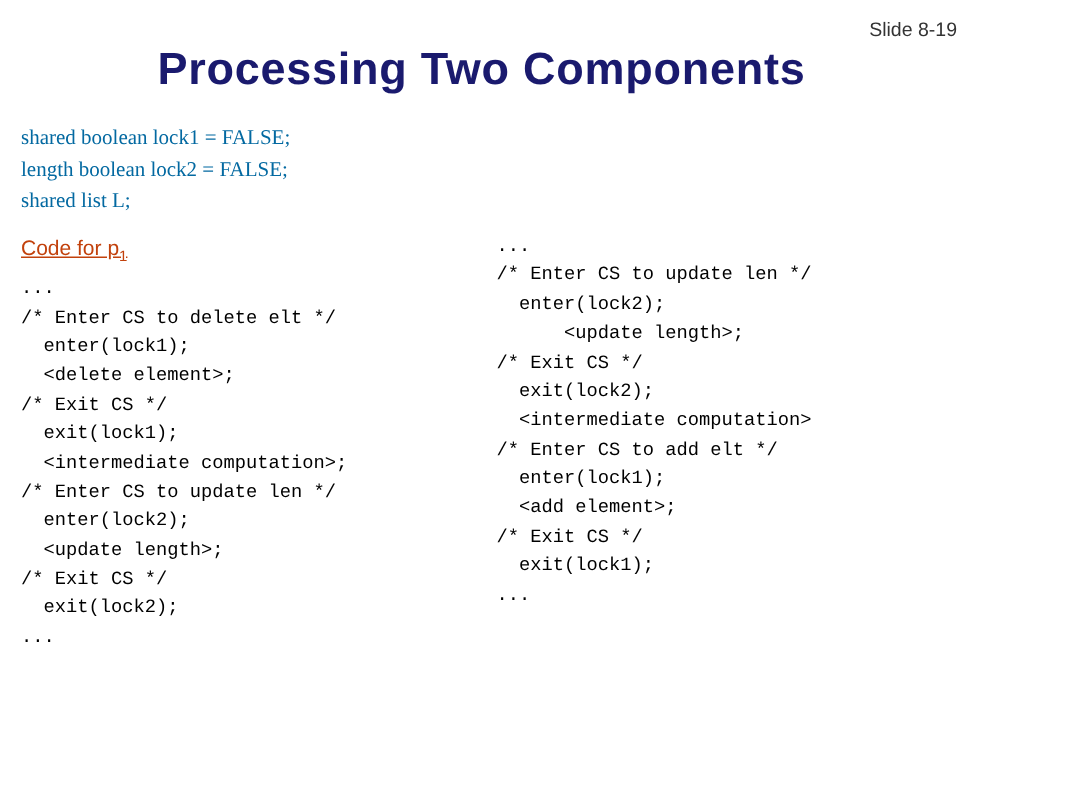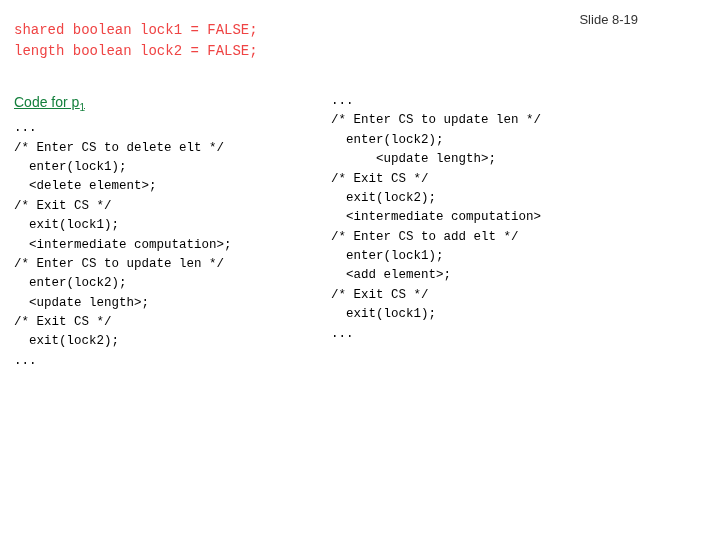--- a/index.html
+++ b/index.html
@@ -36,24 +36,24 @@
       text-align: center;
       font-size: 30px;
       font-weight: bold;
       color: #1a1a6e;
       margin-bottom: 18px;
       margin-top: 10px;
       letter-spacing: 0.5px;
     }
 
     .shared-vars {
-      font-family: Liberation Mono, monospace;
+      font-family: Liberation Serif, serif;
       font-size: 14px;
-      color: #ef4444;
-      margin-bottom: 30px;
+      color: #0369a1;
+      margin-bottom: 10px;
       line-height: 1.5;
     }
 
     .two-col {
       display: flex;
       flex-direction: row;
       gap: 20px;
       align-items: flex-start;
     }
 
@@ -62,21 +62,21 @@
       font-family: 'Courier New', Courier, monospace;
       font-size: 12.5px;
       color: #000;
       line-height: 1.55;
     }
 
     .col-header {
       font-size: 14px;
       font-family: Arial, sans-serif;
       margin-bottom: 4px;
-      color: #15803d;
+      color: #c2410c;
     }
 
     .col-header .underline {
       text-decoration: underline;
     }
 
     .col-header sub {
       font-size: 10px;
     }
 
@@ -84,24 +84,26 @@
       white-space: pre;
     }
   </style>
 </head>
 <body>
 
 <div class="slide">
 
   <div class="slide-number">Slide 8-19</div>
 
+  <div class="title">Processing Two Components</div>
 
   <div class="shared-vars">
     <div>shared boolean lock1 = FALSE;</div>
     <div>length boolean lock2 = FALSE;</div>
+    <div>shared list L;</div>
   </div>
 
   <div class="two-col">
 
     <div class="col">
       <div class="col-header">
         <span class="underline">Code for p<sub>1</sub></span>
       </div>
       <div class="code-block">...
 /* Enter CS to delete elt */

